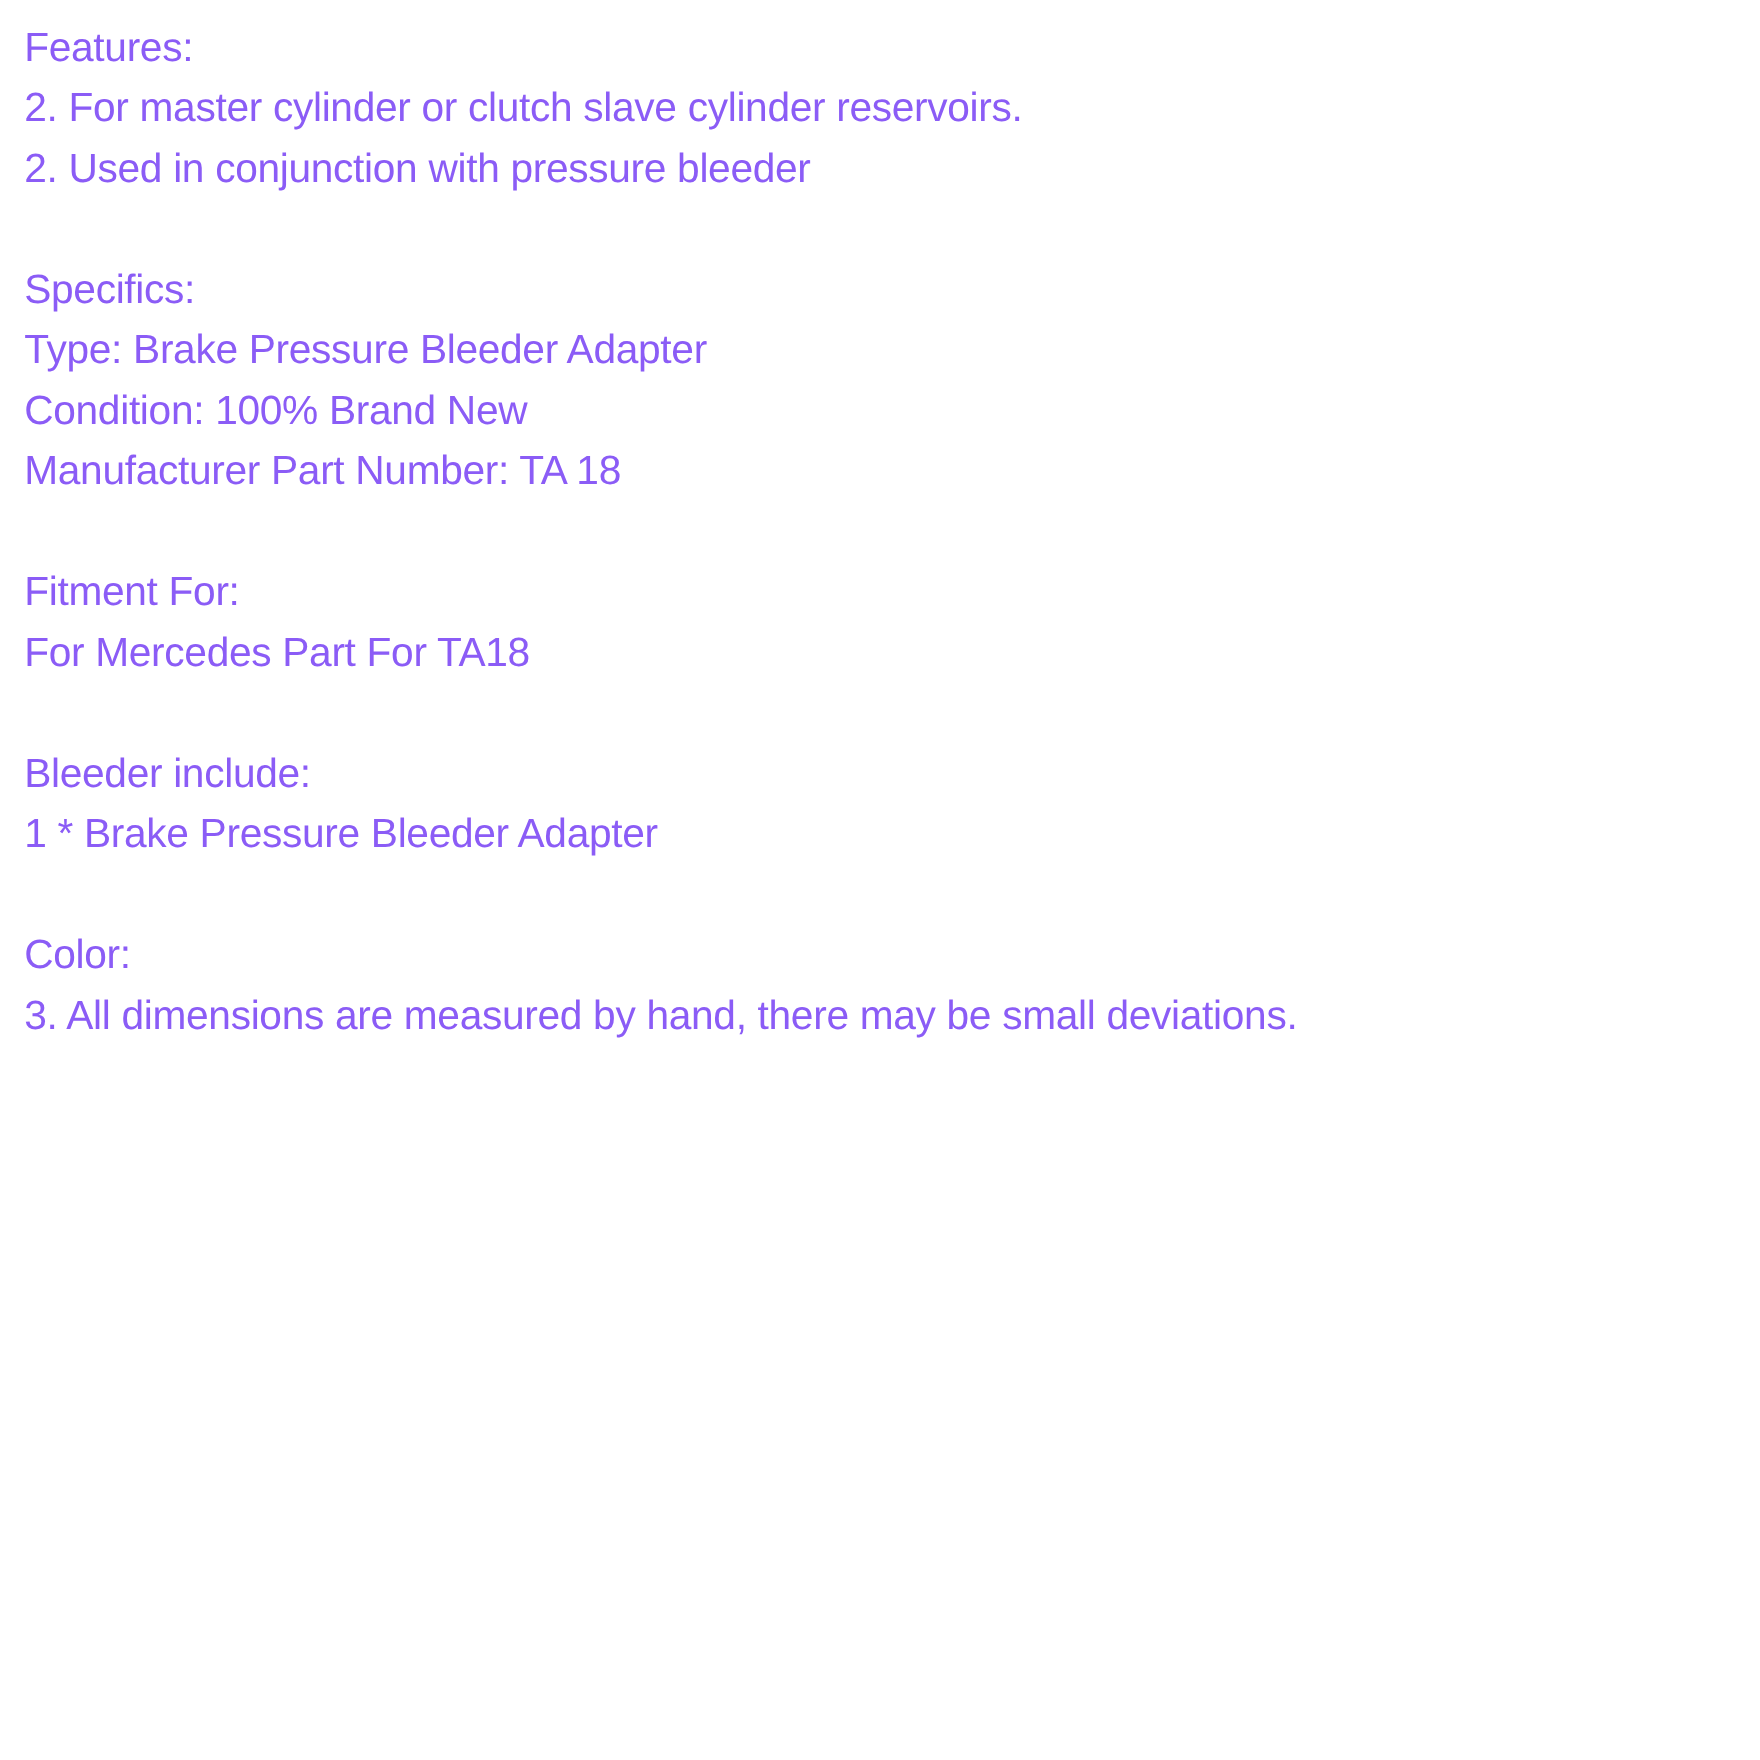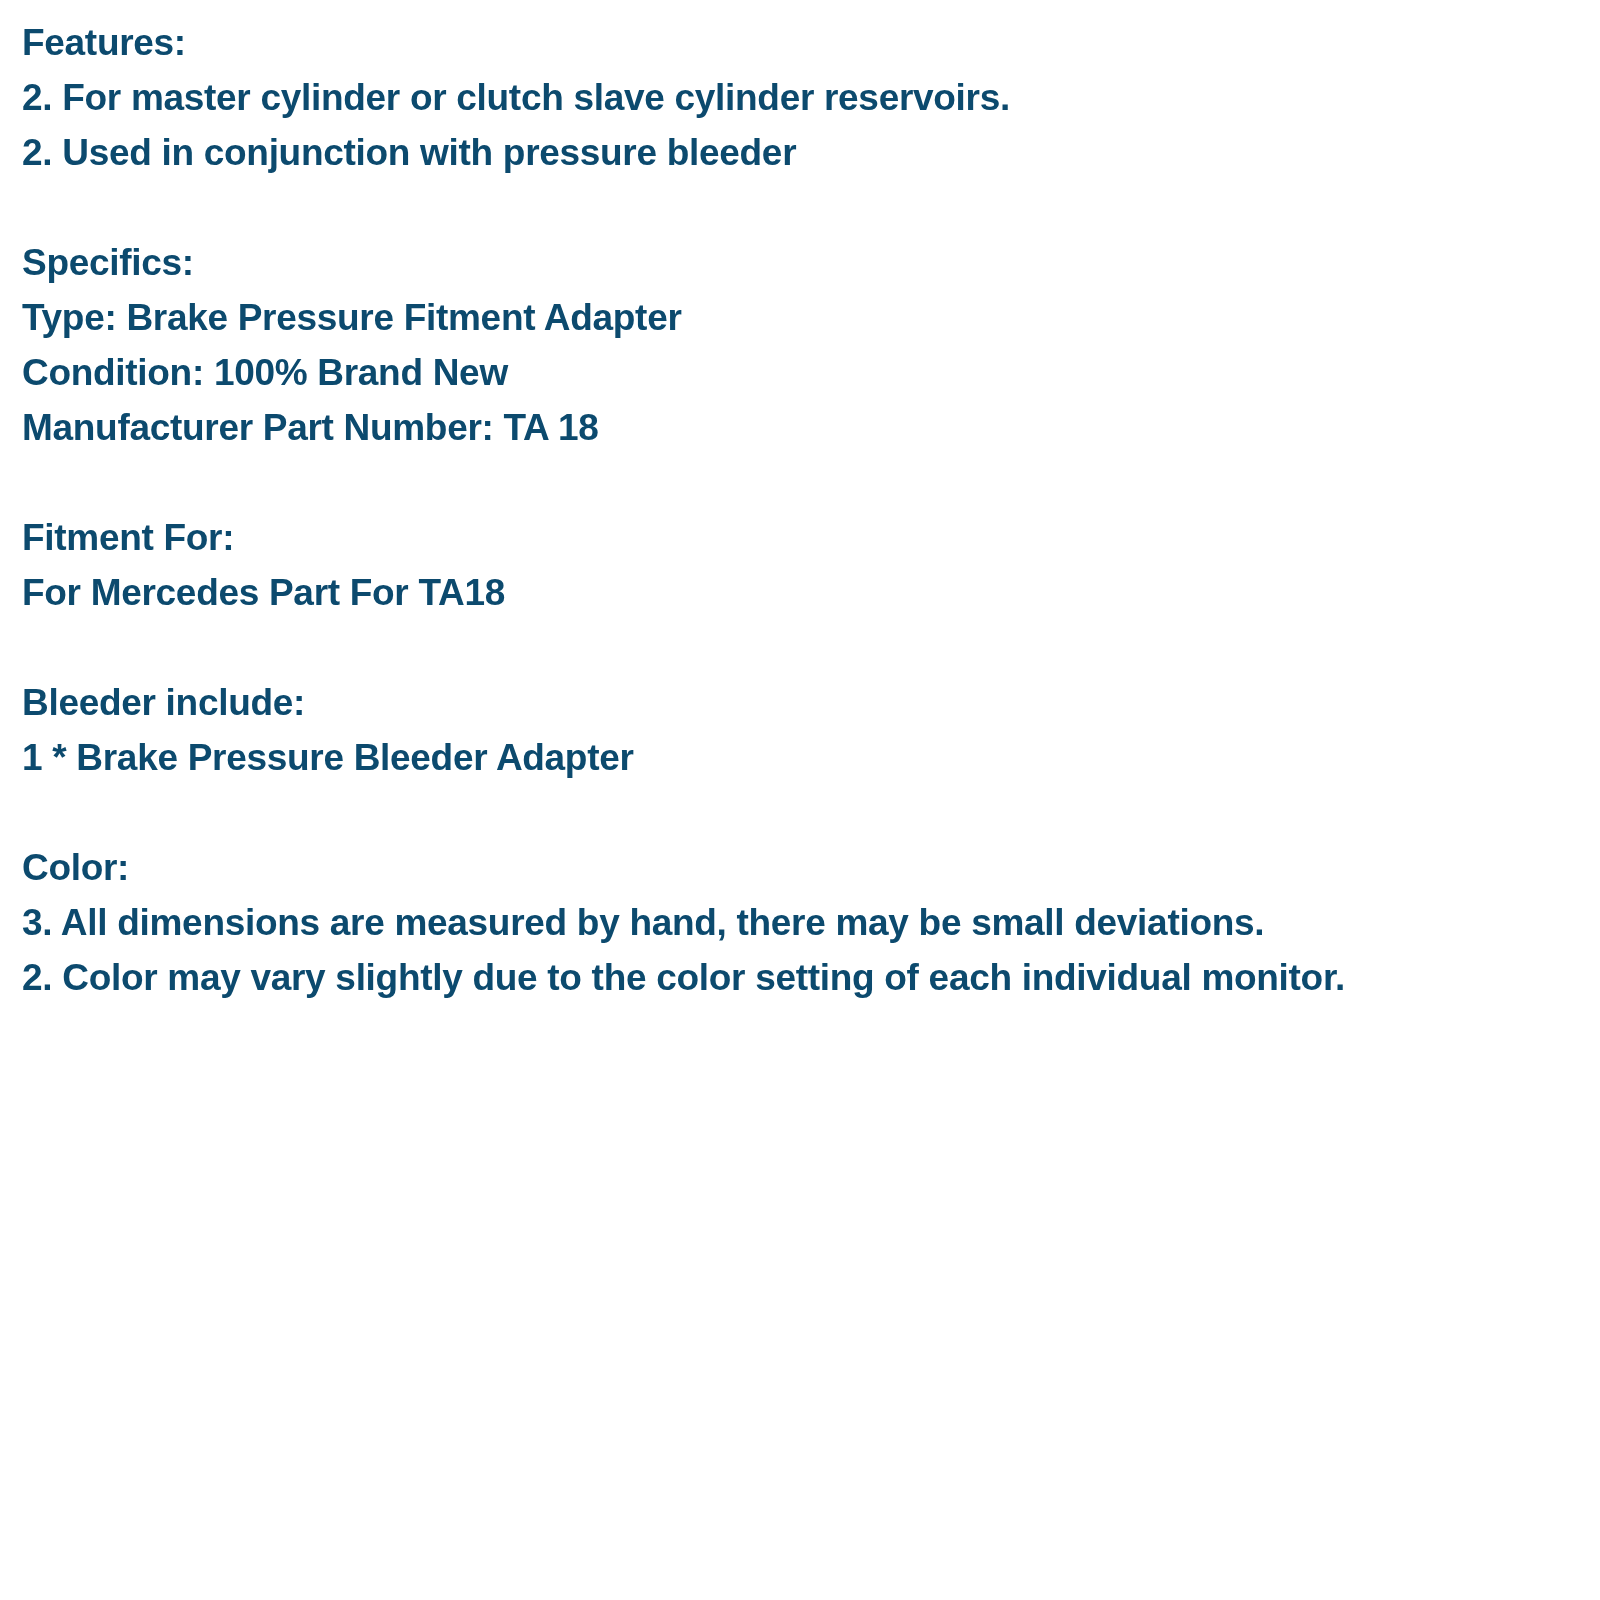--- a/index.html
+++ b/index.html
@@ -12,23 +12,23 @@
     width: 1600px;
     height: 1600px;
     background: #ffffff;
     overflow: hidden;
   }
   .doc {
     position: absolute;
     top: 15px;
     left: 22px;
     right: 40px;
-    color: #0c4a6e;
+    color: #8b5cf6;
     font-family: "Liberation Sans", "DejaVu Sans", sans-serif;
-    font-weight: bold;
+    font-weight: normal;
     font-size: 37px;
     letter-spacing: -0.3px;
   }
   .line {
     height: 55px;
     line-height: 55px;
     white-space: nowrap;
   }
   .blank {
     height: 55px;
@@ -40,34 +40,33 @@
 <div class="canvas">
   <div class="doc">
 
     <div class="line">Features:</div>
     <div class="line">2. For master cylinder or clutch slave cylinder reservoirs.</div>
     <div class="line">2. Used in conjunction with pressure bleeder</div>
 
     <div class="blank"></div>
 
     <div class="line">Specifics:</div>
-    <div class="line">Type: Brake Pressure Fitment Adapter</div>
+    <div class="line">Type: Brake Pressure Bleeder Adapter</div>
     <div class="line">Condition: 100% Brand New</div>
     <div class="line">Manufacturer Part Number: TA 18</div>
 
     <div class="blank"></div>
 
     <div class="line">Fitment For:</div>
     <div class="line">For Mercedes Part For TA18</div>
 
     <div class="blank"></div>
 
     <div class="line">Bleeder include:</div>
     <div class="line">1 * Brake Pressure Bleeder Adapter</div>
 
     <div class="blank"></div>
 
     <div class="line">Color:</div>
     <div class="line">3. All dimensions are measured by hand, there may be small deviations.</div>
-    <div class="line">2. Color may vary slightly due to the color setting of each individual monitor.</div>
 
   </div>
 </div>
 
 </body></html>

